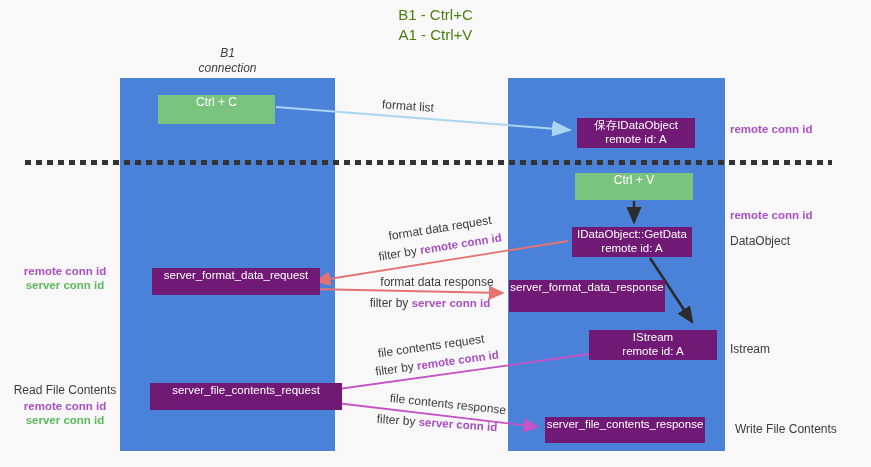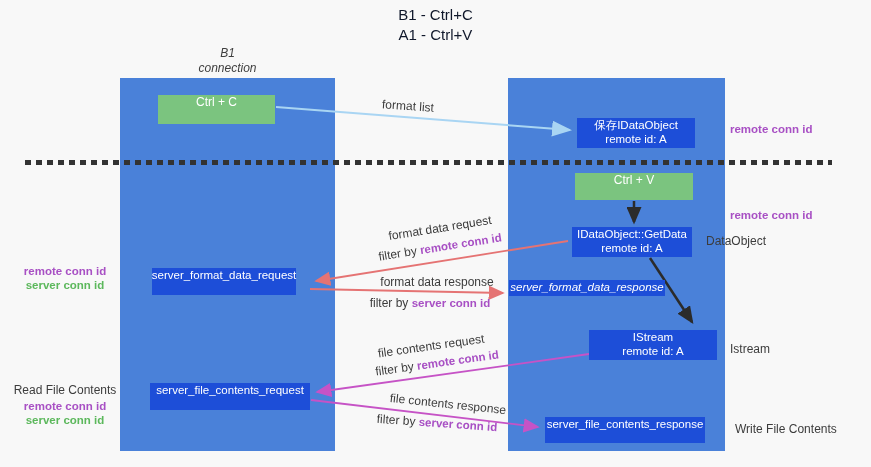--- a/index.html
+++ b/index.html
@@ -1,33 +1,33 @@
 <!DOCTYPE html>
 <html><head>
 <meta charset="utf-8">
 <style>
   html,body{margin:0;padding:0;}
   body{font-family:"Liberation Sans", sans-serif; background:#f8f8f8;}
   .canvas{position:relative;width:871px;height:467px;background:#f8f8f8;overflow:hidden;}
 
   .title{position:absolute;top:5px;left:0;width:100%;text-align:center;
-         font-size:15px;line-height:20px;color:#0f172a;}
+         font-size:15px;line-height:20px;color:#4d7c0f;}
 
   .col-header{position:absolute;top:46px;text-align:center;font-size:12px;line-height:15px;color:#3f3f3f;}
 
   .lifeline{position:absolute;top:78px;height:373px;background:#4a81d9;z-index:1;}
 
   .arrows{position:absolute;left:0;top:0;z-index:2;}
 
   .dashed{position:absolute;left:25px;top:160px;width:807px;height:5px;z-index:3;
           background:repeating-linear-gradient(90deg,#333333 0,#333333 6px,transparent 6px,transparent 11px);}
 
   .node{position:absolute;z-index:4;display:flex;flex-direction:column;align-items:center;
         justify-content:flex-start;color:#ffffff;text-align:center;font-size:11.5px;line-height:14px;}
-  .node.orange{background:#1d4ed8;}
+  .node.orange{background:#701a75;}
   .node.green{background:#7bc47f;font-size:12px;}
 
   .elabel{position:absolute;z-index:5;white-space:nowrap;font-size:12px;color:#3c3c3c;}
 
   .side{position:absolute;z-index:5;white-space:nowrap;font-size:12px;color:#3c3c3c;}
   .purple{color:#a850c4;font-weight:bold;font-size:11.5px;}
   .greenx{color:#5cb85c;font-weight:bold;font-size:11.5px;}
   .leftgroup{position:absolute;z-index:5;width:120px;text-align:center;line-height:14px;}
 </style>
 </head>
@@ -85,34 +85,34 @@
 
   <div class="node green" style="left:575px;top:173px;width:118px;height:27px;">
     <span>Ctrl + V</span>
   </div>
 
   <div class="node orange" style="left:572px;top:227px;width:120px;height:30px;">
     <span>IDataObject::GetData</span>
     <span>remote id: A</span>
   </div>
 
-  <div class="node orange" style="left:152px;top:268px;width:144px;height:27px;">
+  <div class="node orange" style="left:152px;top:268px;width:168px;height:27px;">
     <span>server_format_data_request</span>
   </div>
 
-  <div class="node orange" style="left:509px;top:280px;width:156px;height:16px;font-style:italic;">
+  <div class="node orange" style="left:509px;top:280px;width:156px;height:32px;">
     <span>server_format_data_response</span>
   </div>
 
   <div class="node orange" style="left:589px;top:330px;width:128px;height:30px;">
     <span>IStream</span>
     <span>remote id: A</span>
   </div>
 
-  <div class="node orange" style="left:150px;top:383px;width:160px;height:27px;">
+  <div class="node orange" style="left:150px;top:383px;width:192px;height:27px;">
     <span>server_file_contents_request</span>
   </div>
 
   <div class="node orange" style="left:545px;top:417px;width:160px;height:26px;">
     <span>server_file_contents_response</span>
   </div>
 
   <div class="elabel" style="left:408px;top:106px;transform:translate(-50%,-50%) rotate(4deg);">
     <span>format list</span>
   </div>
@@ -140,21 +140,21 @@
 
   <div class="elabel" style="left:448px;top:404px;transform:translate(-50%,-50%) rotate(6deg);">
     <span>file contents response</span>
   </div>
   <div class="elabel" style="left:437px;top:423px;transform:translate(-50%,-50%) rotate(4deg);">
     <span>filter by </span><span class="purple">server conn id</span>
   </div>
 
   <div class="side purple" style="left:730px;top:123px;">remote conn id</div>
   <div class="side purple" style="left:730px;top:209px;">remote conn id</div>
-  <div class="side" style="left:706px;top:234px;">DataObject</div>
+  <div class="side" style="left:730px;top:234px;">DataObject</div>
   <div class="side" style="left:730px;top:342px;">Istream</div>
   <div class="side" style="left:735px;top:422px;">Write File Contents</div>
 
   <div class="leftgroup" style="left:5px;top:264px;">
     <div class="purple">remote conn id</div>
     <div class="greenx">server conn id</div>
   </div>
 
   <div class="leftgroup" style="left:5px;top:383px;font-size:12px;color:#3c3c3c;">
     <div>Read File Contents</div>

